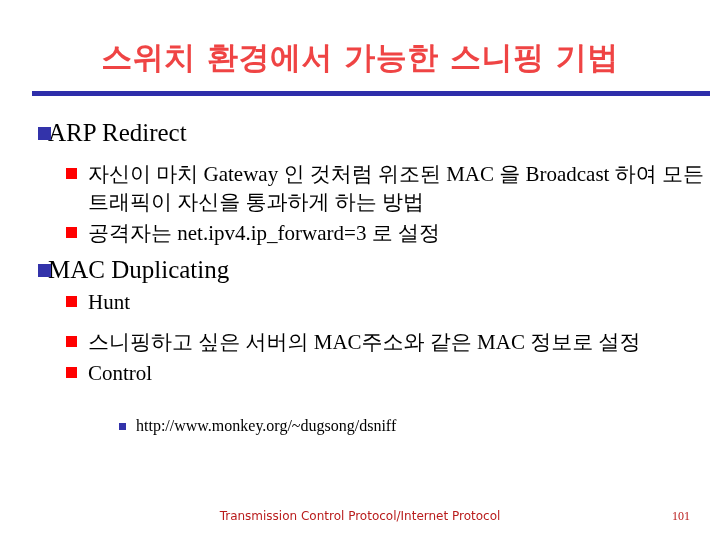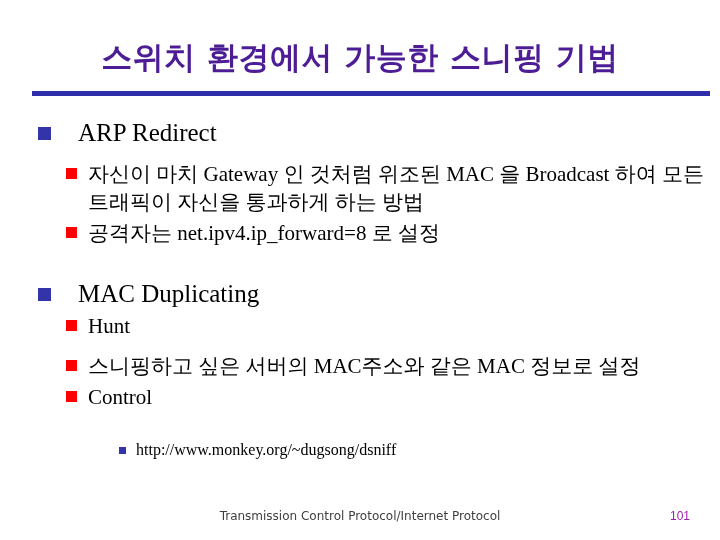--- a/index.html
+++ b/index.html
@@ -26,21 +26,21 @@
     position: absolute;
     left: 0;
     top: 38px;
     width: 720px;
     text-align: center;
     font-family: "DejaVu Sans", "Liberation Sans", sans-serif;
     font-weight: bold;
     font-size: 31px;
     line-height: 38px;
     letter-spacing: 0.5px;
-    color: #4c1d95;
+    color: #ef4444;
     white-space: nowrap;
   }
   .title-rule {
     position: absolute;
     left: 32px;
     top: 91px;
     width: 678px;
     height: 5px;
     background: #2e2eaa;
   }
@@ -48,21 +48,21 @@
   
   .body-outline {
     position: absolute;
     left: 0;
     top: 112px;
     width: 720px;
   }
 
   .lvl1 {
     position: relative;
-    padding-left: 78px;
+    padding-left: 48px;
     margin-top: 6px;
     min-height: 30px;
   }
   .lvl1 .txt {
     font-family: "Liberation Serif", "DejaVu Serif", serif;
     font-size: 25px;
     line-height: 30px;
     color: #000000;
   }
   .lvl1 .bullet {
@@ -109,46 +109,46 @@
   .lvl3 .bullet {
     position: absolute;
     left: 119px;
     top: 8px;
     width: 7px;
     height: 7px;
     background: #3333aa;
   }
 
   .gap-top {
-    margin-top: 32px;
+    margin-top: 8px;
   }
   .gap-top-sm {
     margin-top: 12px;
   }
 
   
   .footer-center {
     position: absolute;
     left: 0;
     top: 508px;
     width: 720px;
     text-align: center;
     font-family: "DejaVu Sans", "Liberation Sans", sans-serif;
     font-size: 12px;
     line-height: 16px;
-    color: #404040;
+    color: #b91c1c;
   }
   .footer-page {
     position: absolute;
     right: 30px;
     top: 508px;
-    font-family: Liberation Sans, sans-serif;
+    font-family: Liberation Serif, serif;
     font-size: 12px;
     line-height: 16px;
-    color: #a21caf;
+    color: #b91c1c;
   }
 </style>
 </head>
 <body>
 
 <div class="slide">
 
   <div class="slide-title">스위치 환경에서 가능한 스니핑 기법</div>
 
   <div class="title-rule"></div>
@@ -160,21 +160,21 @@
       <span class="txt">ARP Redirect</span>
     </div>
 
     <div class="lvl2 gap-top-sm">
       <span class="bullet"></span>
       <span class="txt">자신이 마치 Gateway 인 것처럼 위조된 MAC 을 Broadcast 하여 모든 트래픽이 자신을 통과하게 하는 방법</span>
     </div>
 
     <div class="lvl2">
       <span class="bullet"></span>
-      <span class="txt">공격자는 net.ipv4.ip_forward=8 로 설정</span>
+      <span class="txt">공격자는 net.ipv4.ip_forward=3 로 설정</span>
     </div>
 
     <div class="lvl1 gap-top">
       <span class="bullet"></span>
       <span class="txt">MAC Duplicating</span>
     </div>
 
     <div class="lvl2">
       <span class="bullet"></span>
       <span class="txt">Hunt</span>

